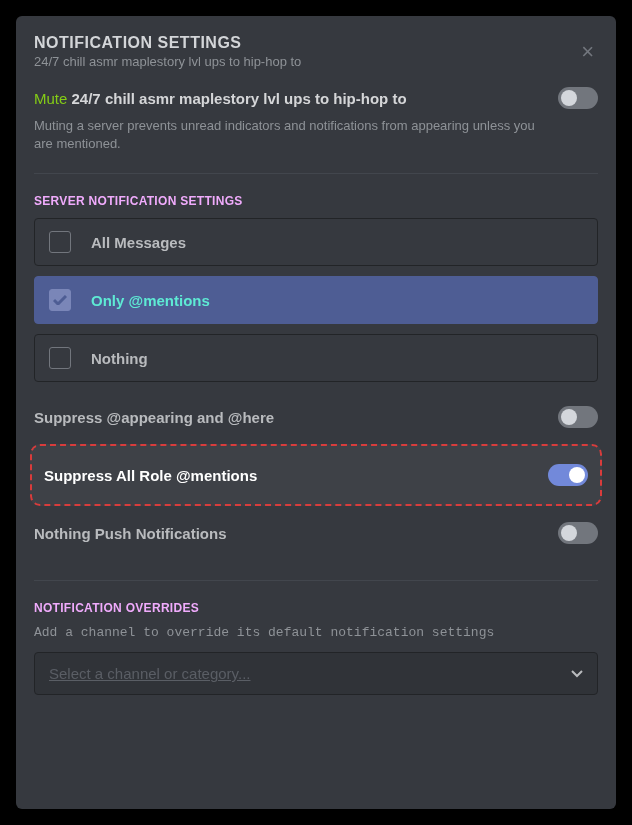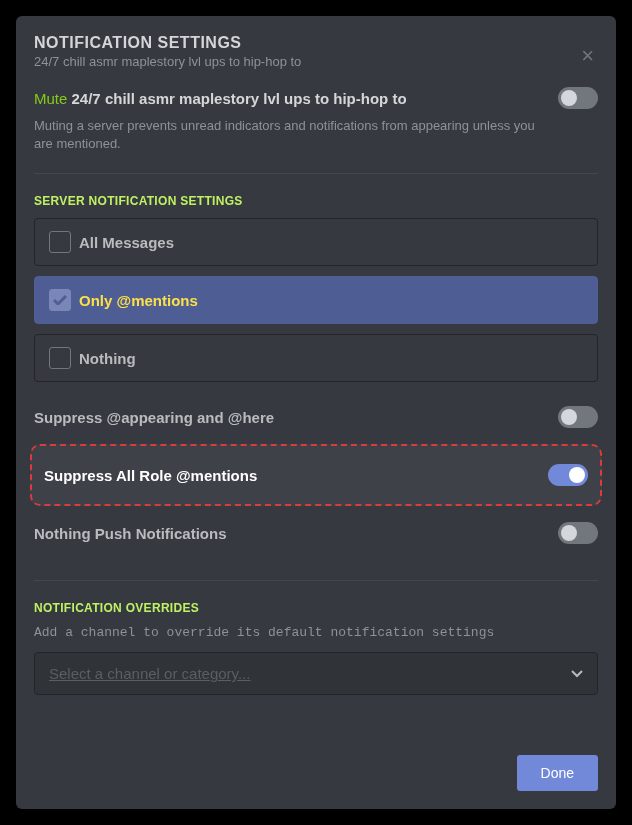--- a/index.html
+++ b/index.html
@@ -21,21 +21,21 @@
       width: 600px;
       height: 793px;
       border-radius: 6px;
       padding: 18px;
       position: relative;
       box-shadow: 0 8px 16px rgba(0,0,0,0.4);
     }
     .header {
       display: flex;
       justify-content: space-between;
-      align-items: flex-end;
+      align-items: center;
     }
     .title {
       color: #d3d5d8;
       font-size: 16px;
       font-weight: 700;
       letter-spacing: 0.5px;
       text-transform: uppercase;
     }
     .subtitle {
       color: #8e9297;
@@ -102,39 +102,39 @@
       height: 16px;
       border-radius: 50%;
       background: #d4d7dc;
     }
     .divider {
       height: 1px;
       background: #42464d;
       margin: 20px 0;
     }
     .section-label {
-      color: #bef264;
+      color: #f0abfc;
       font-size: 12px;
       font-weight: 700;
       letter-spacing: 0.3px;
       text-transform: uppercase;
       margin-bottom: 10px;
     }
     .radio-group {
       display: flex;
       flex-direction: column;
       gap: 10px;
     }
     .radio-option {
       border: 1px solid #222427;
       border-radius: 4px;
       padding: 12px 14px;
       display: flex;
       align-items: center;
-      gap: 8px;
+      gap: 20px;
       cursor: pointer;
     }
     .radio-option.selected {
       background: #4e5d94;
       border-color: #4e5d94;
     }
     .checkbox {
       width: 22px;
       height: 22px;
       border: 1px solid #72767d;
@@ -156,21 +156,21 @@
     }
     .radio-option.selected .checkbox svg {
       display: block;
     }
     .radio-label {
       color: #b9bbbe;
       font-size: 15px;
       font-weight: 600;
     }
     .radio-option.selected .radio-label {
-      color: #fde047;
+      color: #5eead4;
     }
     .setting-row {
       display: flex;
       justify-content: space-between;
       align-items: center;
       padding: 16px 0;
     }
     .setting-label {
       color: #b9bbbe;
       font-size: 15px;
@@ -304,17 +304,14 @@
   <div class="section-label">NOTIFICATION OVERRIDES</div>
   <div class="section-desc">Add a channel to override its default notification settings</div>
 
   <div class="select-box">
     <span>Select a channel or category...</span>
     <svg width="12" height="8" viewBox="0 0 12 8">
         <path d="M1 1 L6 6 L11 1" stroke="#b9bbbe" stroke-width="2" fill="none"></path>
       </svg>
   </div>
 
-  <div class="footer">
-    <button class="done-btn">Done</button>
-  </div>
 
 </div>
 
 </body></html>

